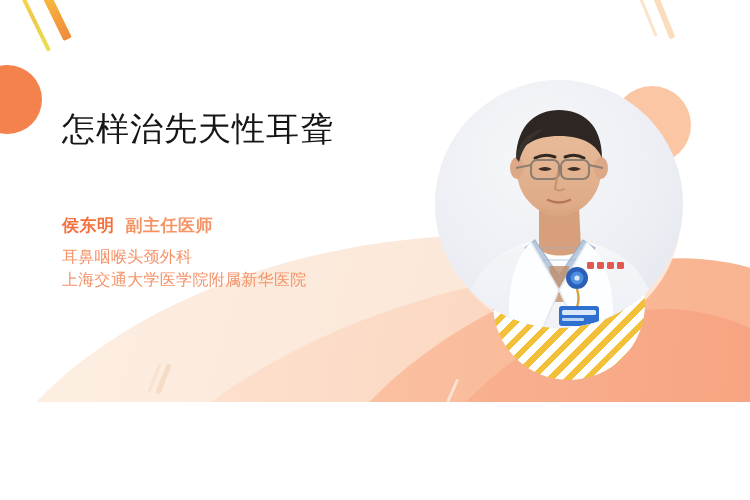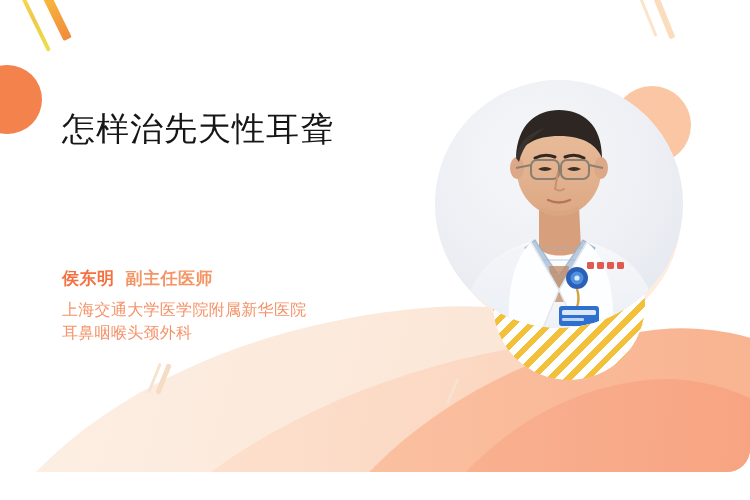--- a/index.html
+++ b/index.html
@@ -7,24 +7,23 @@
     padding: 0;
     background: #ffffff;
   }
   body {
     font-family: "Liberation Sans", "DejaVu Sans", sans-serif;
   }
 
   #poster {
     position: relative;
     width: 750px;
-    height: 472px;
+    height: 402px;
     overflow: hidden;
     background: #ffffff;
-    border-radius: 23px;
   }
 
   
   .bg-layer {
     position: absolute;
     inset: 0;
     overflow: hidden;
     pointer-events: none;
   }
 
@@ -211,21 +210,21 @@
   }
   .title {
     font-size: 33px;
     line-height: 1.25;
     color: #161616;
     letter-spacing: 1px;
     font-weight: 400;
     white-space: nowrap;
   }
   .credit {
-    margin-top: 118px;
+    margin-top: 65px;
   }
   .credit-row {
     display: flex;
     align-items: baseline;
     gap: 11px;
     white-space: nowrap;
   }
   .doctor-name {
     font-size: 17px;
     font-weight: bold;
@@ -367,19 +366,19 @@
 
   <div class="text-block">
     <div class="title">怎样治先天性耳聋</div>
 
     <div class="credit">
       <div class="credit-row">
         <span class="doctor-name">侯东明</span>
         <span class="doctor-rank">副主任医师</span>
       </div>
       <div class="affiliation">
+        <div>耳鼻咽喉头颈外科</div>
         <div>上海交通大学医学院附属新华医院</div>
-        <div>耳鼻咽喉头颈外科</div>
       </div>
     </div>
   </div>
 
 </div>
 
 </body></html>

